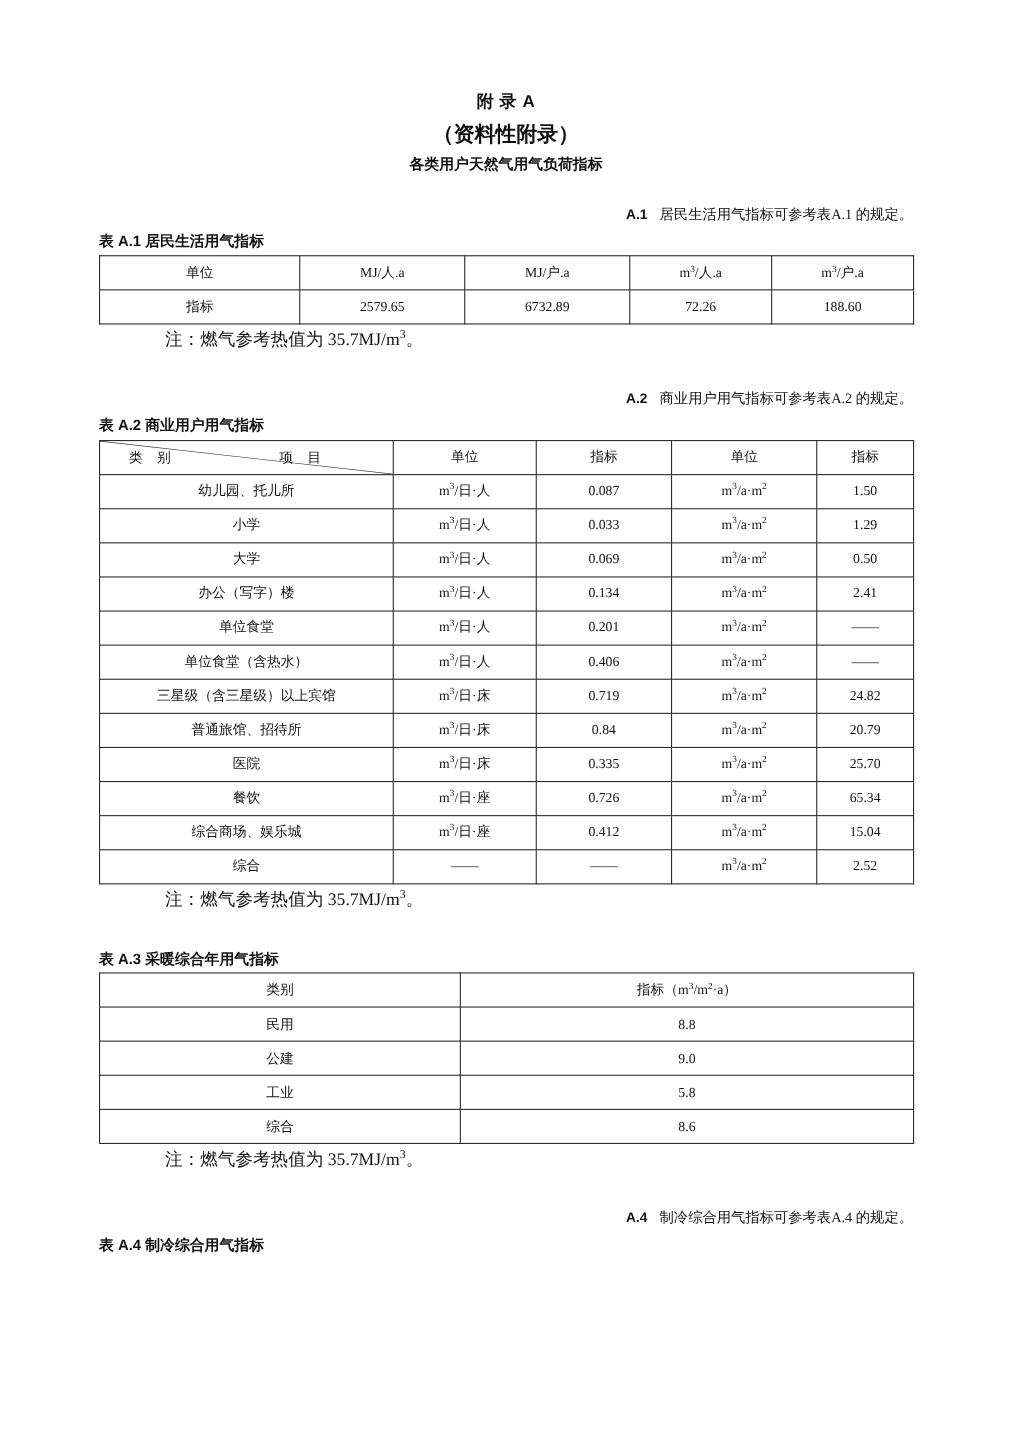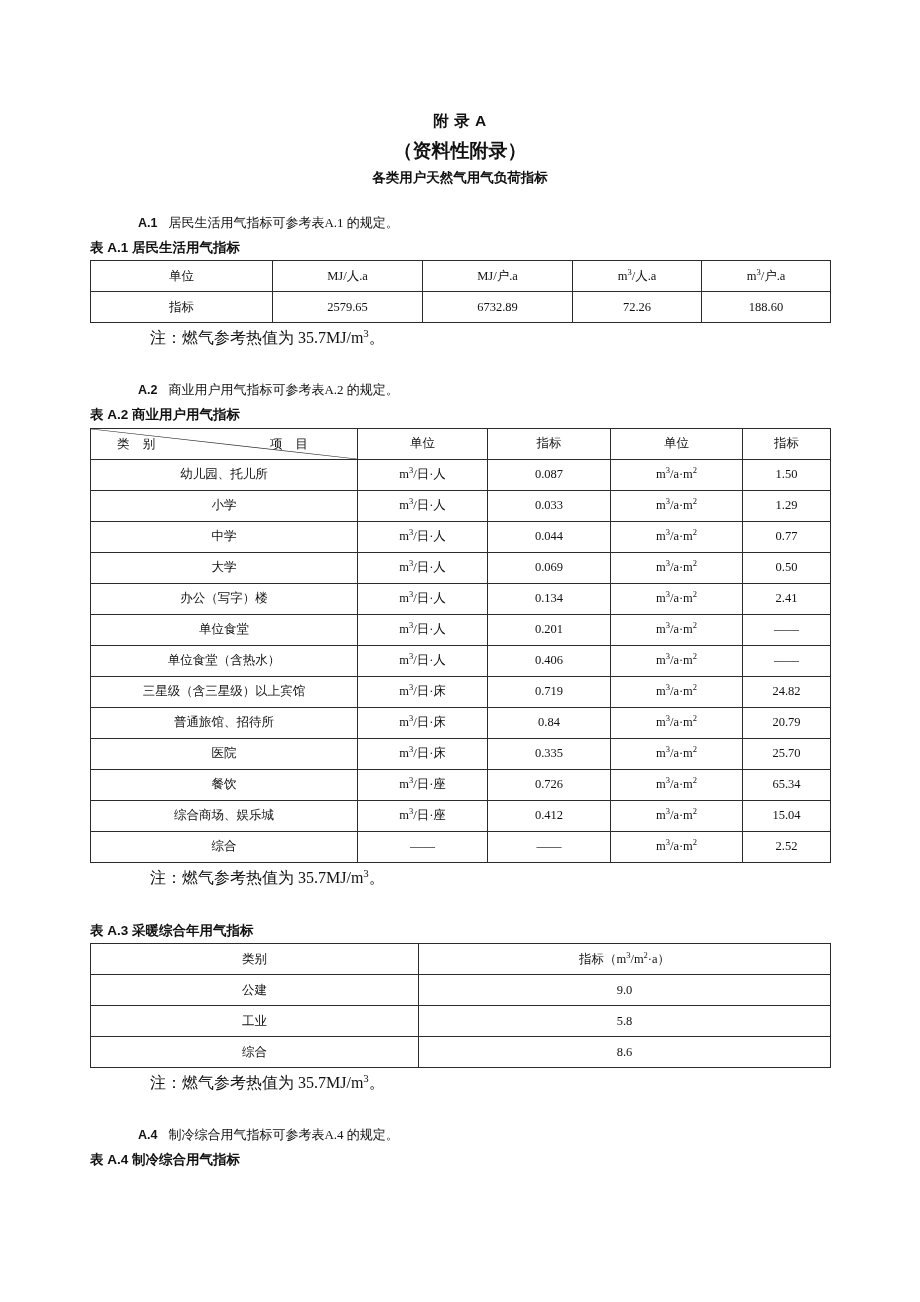--- a/index.html
+++ b/index.html
@@ -13,21 +13,21 @@
     height: 1302px;
     font-family: "Liberation Serif", "DejaVu Serif", serif;
     color: #111111;
     -webkit-font-smoothing: none;
   }
   .page {
     position: relative;
     width: 920px;
     height: 1302px;
     box-sizing: border-box;
-    padding: 111px 90px 0 90px;
+    padding: 83px 90px 0 90px;
     overflow: hidden;
   }
 
   
   .appendix-title {
     text-align: center;
     font-family: "Liberation Sans", "DejaVu Sans", sans-serif;
     font-weight: bold;
     font-size: 15.5px;
     letter-spacing: 0.5px;
@@ -49,20 +49,21 @@
     font-size: 13.5px;
     margin: 0 0 26px 0;
     line-height: 1.25;
   }
 
   .clause {
     font-size: 13px;
     margin: 0 0 6px 0;
     padding-left: 48px;
     line-height: 1.5;
+    text-align: right;
   }
   .clause .num {
     font-family: "Liberation Sans", "DejaVu Sans", sans-serif;
     font-weight: bold;
     font-size: 12.5px;
     margin-right: 11px;
   }
 
   .table-caption {
     text-align: left;
@@ -120,21 +121,21 @@
     overflow: hidden;
   }
   td.corner .diag {
     position: absolute;
     left: 0; top: 0;
     width: 100%; height: 100%;
   }
   td.corner .lbl-item {
     position: absolute;
     top: 7px;
-    right: 44px;
+    right: 60px;
     font-size: 12.5px;
     letter-spacing: 5px;
   }
   td.corner .lbl-cat {
     position: absolute;
     bottom: 6px;
     left: 26px;
     font-size: 12.5px;
     letter-spacing: 5px;
   }
@@ -226,27 +227,20 @@
           <td>1.50</td>
         </tr>
         <tr>
           <td>小学</td>
           <td>m<sup>3</sup>/日·人</td>
           <td>0.033</td>
           <td>m<sup>3</sup>/a·m<sup>2</sup></td>
           <td>1.29</td>
         </tr>
         <tr>
-          <td>中学</td>
-          <td>m<sup>3</sup>/日·人</td>
-          <td>0.044</td>
-          <td>m<sup>3</sup>/a·m<sup>2</sup></td>
-          <td>0.77</td>
-        </tr>
-        <tr>
           <td>大学</td>
           <td>m<sup>3</sup>/日·人</td>
           <td>0.069</td>
           <td>m<sup>3</sup>/a·m<sup>2</sup></td>
           <td>0.50</td>
         </tr>
         <tr>
           <td>办公（写字）楼</td>
           <td>m<sup>3</sup>/日·人</td>
           <td>0.134</td>
@@ -323,20 +317,24 @@
         <col class="c1">
       </colgroup>
     <thead>
       <tr>
         <td>类别</td>
         <td>指标（m<sup>3</sup>/m<sup>2</sup>·a）</td>
       </tr>
     </thead>
     <tbody id="a3-body">
         <tr>
+          <td>民用</td>
+          <td>8.8</td>
+        </tr>
+        <tr>
           <td>公建</td>
           <td>9.0</td>
         </tr>
         <tr>
           <td>工业</td>
           <td>5.8</td>
         </tr>
         <tr>
           <td>综合</td>
           <td>8.6</td>

